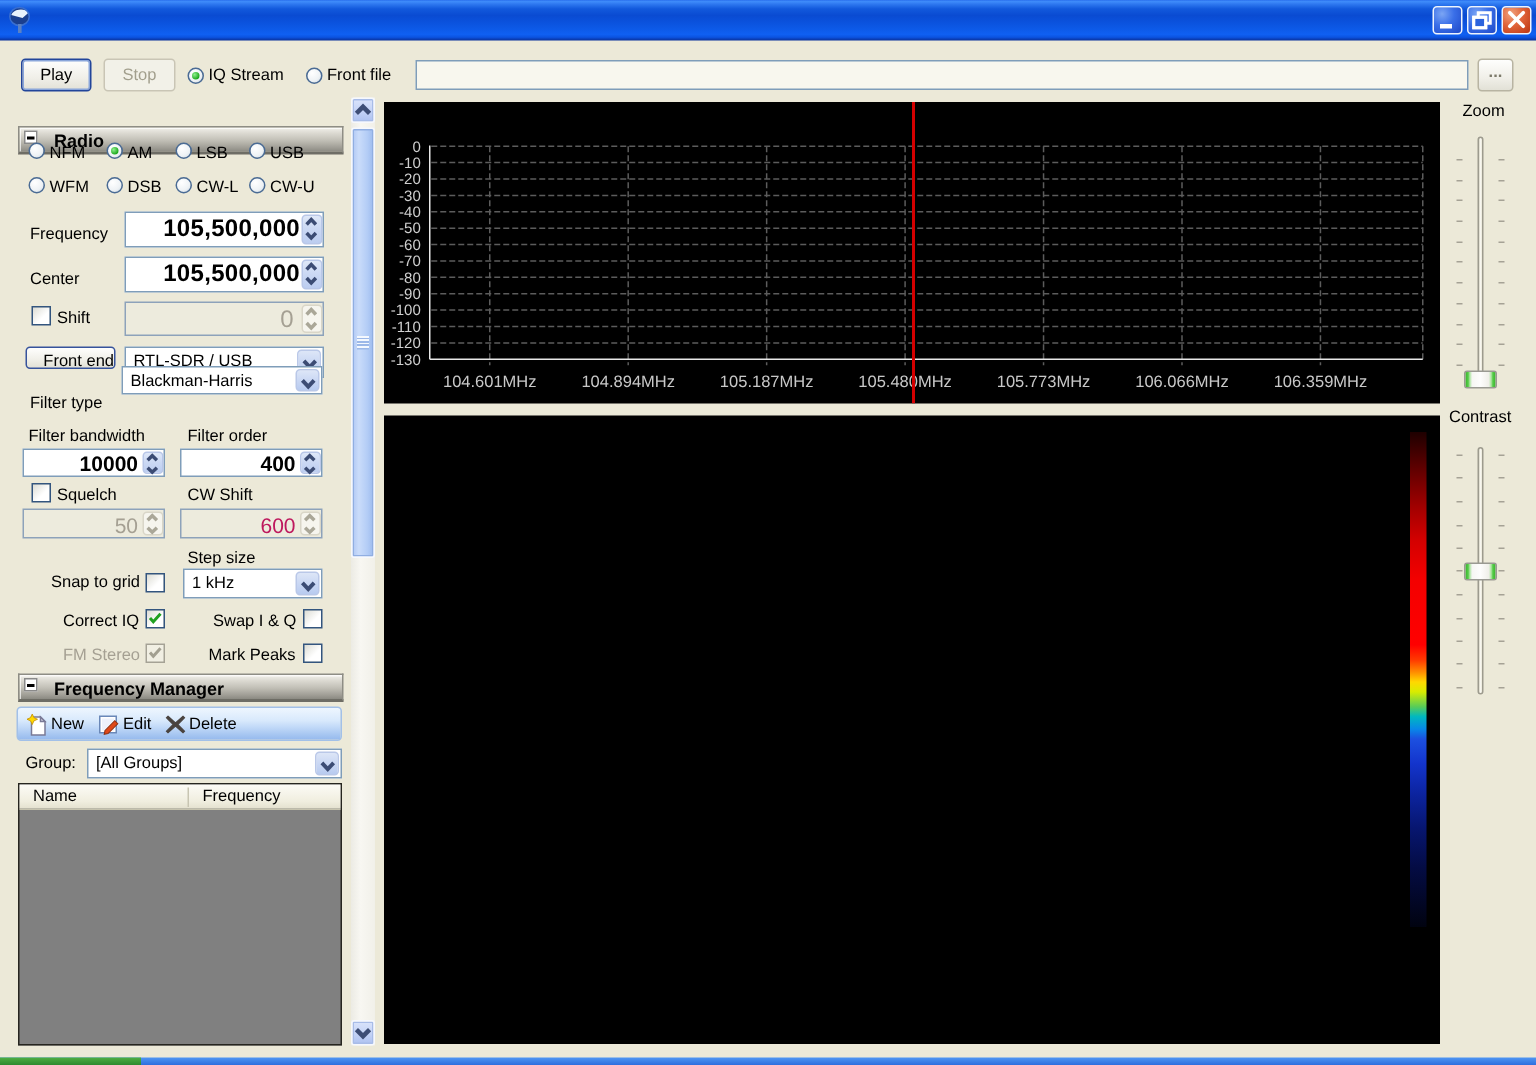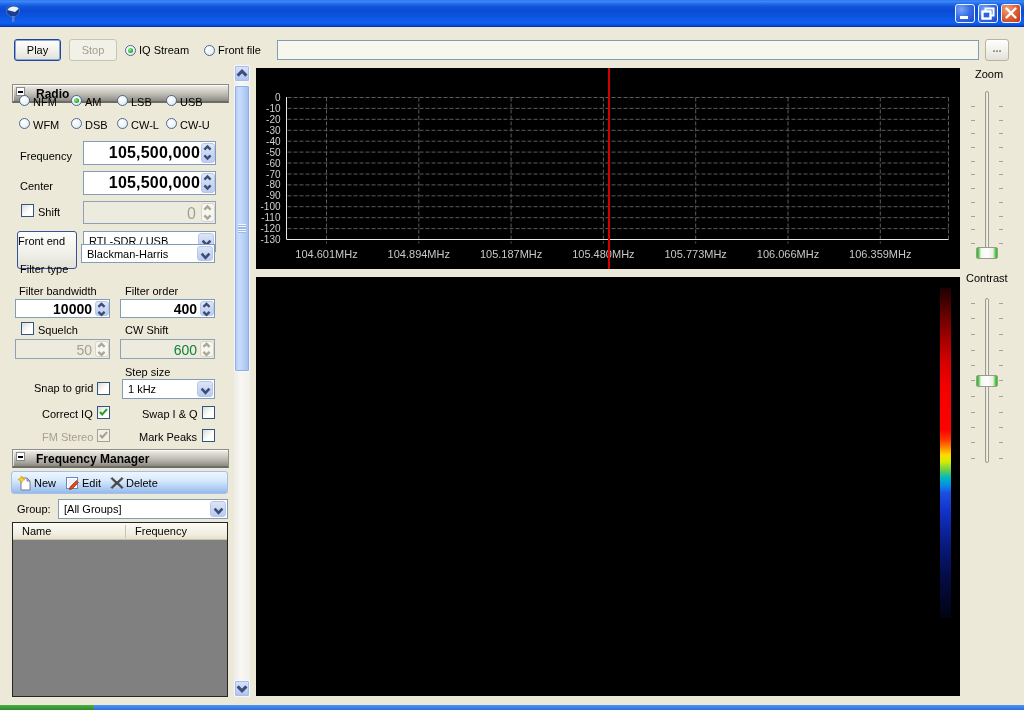--- a/index.html
+++ b/index.html
@@ -164,21 +164,21 @@
 <div class="abs lbl" style="left:38px;top:206px">Shift</div>
 <div class="field disabled" style="left:83px;top:201px;width:133px;height:23px"></div>
 <div class="bigval" style="left:90px;top:205px;width:106px;color:#a5a093;font-weight:normal">0</div>
 <div class="spin dis" style="left:201px;top:203px;height:19px">
   <svg width="14" height="19" style="position:absolute;left:-1px;top:-1px">
       <path d="M3.4 6.6 L6.5 3.4 L9.6 6.6" fill="none" stroke="#aaa798" stroke-width="2.4"></path>
       <path d="M3.4 12.4 L6.5 15.6 L9.6 12.4" fill="none" stroke="#aaa798" stroke-width="2.4"></path>
     </svg>
 </div>
 
-<div class="abs" style="left:17px;top:231px;width:60px;height:38px;background:linear-gradient(#fefefd,#f0efe8 60%,#e2e1d6);border:1px solid #36539c;border-radius:3px;text-align:left;line-height:19px">Front end</div>
+<div class="abs" style="left:17px;top:231px;width:60px;height:15px;background:linear-gradient(#fefefd,#f0efe8 60%,#e2e1d6);border:1px solid #36539c;border-radius:3px;text-align:right;line-height:19px">Front end</div>
 <div class="dd" style="left:83px;top:231px;width:133px;height:21px">
     <div class="ddtxt">RTL-SDR / USB</div>
     <div class="ddbtn">
       <svg width="13" height="11">
         <path d="M2.6 2.6 L6.5 6.8 L10.4 2.6" fill="none" stroke="#3c4c74" stroke-width="2.6"></path>
       </svg>
     </div>
   </div>
 
 <div class="abs lbl" style="left:20px;top:263px">Filter type</div>
@@ -215,21 +215,21 @@
 <div class="abs lbl" style="left:125px;top:324px">CW Shift</div>
 <div class="field disabled" style="left:15px;top:339px;width:95px;height:20px"></div>
 <div class="midval" style="left:20px;top:342px;width:72px;color:#a5a093;font-weight:normal">50</div>
 <div class="spin dis" style="left:95px;top:341px;height:16px">
   <svg width="14" height="17" style="position:absolute;left:-1px;top:-1px">
       <path d="M3.4 5.8 L6.5 2.8 L9.6 5.8" fill="none" stroke="#aaa798" stroke-width="2.3"></path>
       <path d="M3.4 10.8 L6.5 13.8 L9.6 10.8" fill="none" stroke="#aaa798" stroke-width="2.3"></path>
     </svg>
 </div>
 <div class="field disabled" style="left:120px;top:339px;width:95px;height:20px"></div>
-<div class="midval" style="left:125px;top:342px;width:72px;color:#15803d;font-weight:normal">600</div>
+<div class="midval" style="left:125px;top:342px;width:72px;color:#be185d;font-weight:normal">600</div>
 <div class="spin dis" style="left:200px;top:341px;height:16px">
   <svg width="14" height="17" style="position:absolute;left:-1px;top:-1px">
       <path d="M3.4 5.8 L6.5 2.8 L9.6 5.8" fill="none" stroke="#aaa798" stroke-width="2.3"></path>
       <path d="M3.4 10.8 L6.5 13.8 L9.6 10.8" fill="none" stroke="#aaa798" stroke-width="2.3"></path>
     </svg>
 </div>
 
 <div class="abs lbl" style="left:125px;top:366px">Step size</div>
 <div class="abs lbl" style="left:34px;top:382px">Snap to grid</div>
 <div class="cb" style="left:97px;top:382px"></div>

